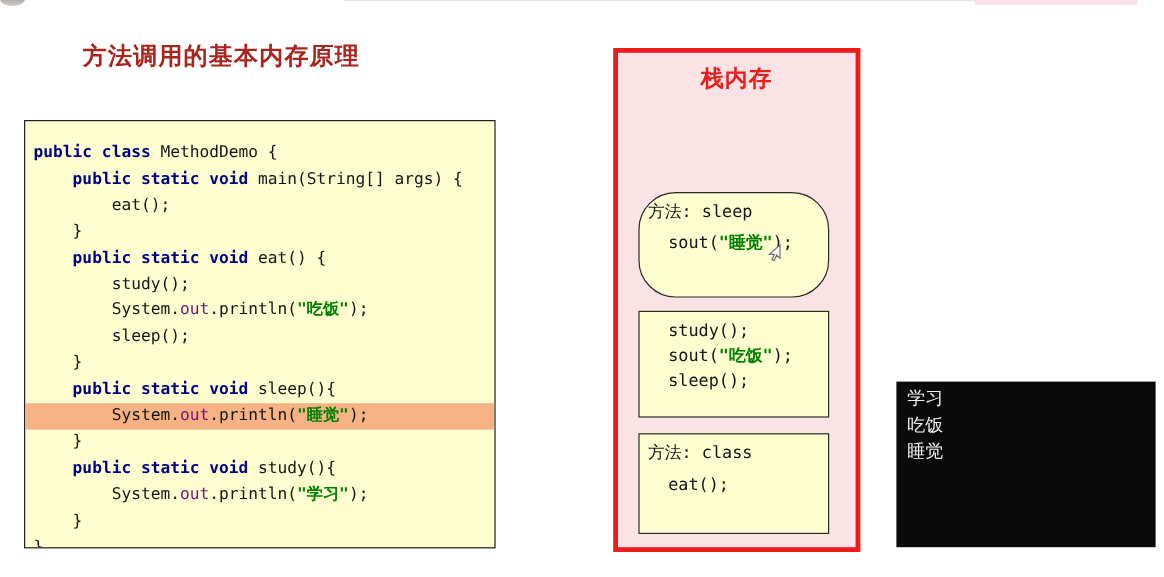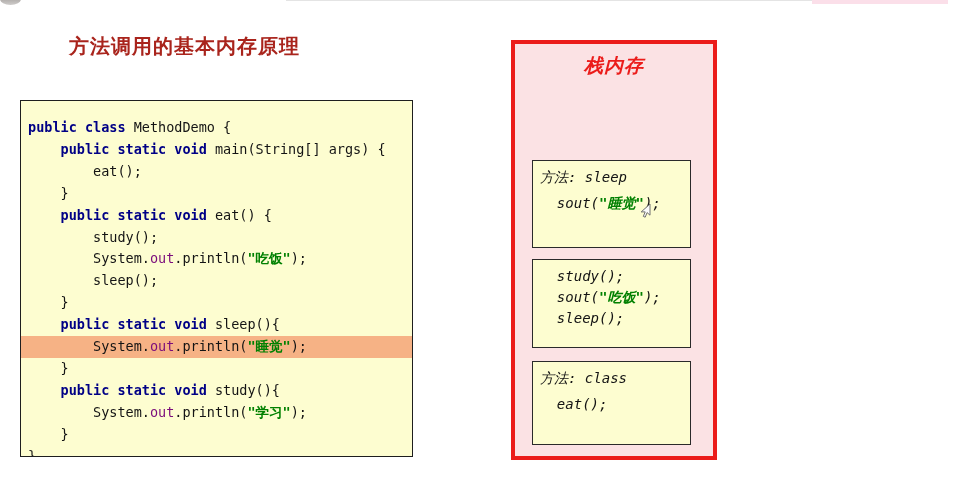--- a/index.html
+++ b/index.html
@@ -25,28 +25,28 @@
   .code-line { padding-left:7px; }
   .code-line.hl { background:var(--highlight_bg); }
   .code-line.gap { height:5px; line-height:5px; }
   .tok-k { color:var(--keyword); font-weight:bold; }
   .tok-f { color:var(--field); }
   .tok-s { color:var(--string); font-weight:bold; }
   .tok-p { color:var(--plain); }
 
   
   .stack-box { position:absolute; left:511px; top:40px; width:206px; height:420px;
-               background:var(--stack_bg); border:4px solid var(--box_red);font-style:italic; }
+               background:var(--stack_bg); border:4px solid var(--box_red); }
   .stack-title { text-align:center; margin-top:9px; font-size:19px; font-weight:bold;
                  color:var(--box_red); letter-spacing:1px; }
   .stack-frame { position:absolute; left:17px; width:159px;
                  background:var(--panel_yellow); border:1px solid #2a2a2a;
                  font-family:"DejaVu Sans Mono", monospace; font-size:14px;
                  line-height:21px; padding-top:6px; white-space:pre; overflow:hidden; }
-  .frame-0 { top:116px; height:88px; }
+  .frame-0 { top:116px; height:88px;border-radius:31px; }
   .frame-1 { top:215px; height:89px; }
   .frame-2 { top:317px; height:84px; }
   .frame-title { padding-left:7px; color:var(--plain); }
   .stack-frame .code-line { padding-left:7px; }
 
   
   .console-box { position:absolute; left:747px; top:318px; width:216px; height:138px;
                  background:var(--console_bg); padding:3px 0 0 9px; overflow:hidden; }
   .console-line { color:var(--console_text); font-size:15px; line-height:22px;
                   font-family:"DejaVu Sans", "Liberation Sans", sans-serif; }
@@ -68,18 +68,23 @@
 
   <div class="stack-box">
     <div class="stack-title">栈内存</div>
     <div id="frames">
         <div class="stack-frame frame-0"><div class="frame-title">方法: sleep</div><div class="code-line gap"></div><div class="code-line"><span class="tok-p">  sout(</span><span class="tok-s">"睡觉"</span><span class="tok-p">);</span></div></div>
         <div class="stack-frame frame-1"><div class="code-line"><span class="tok-p">  study();</span></div><div class="code-line"><span class="tok-p">  sout(</span><span class="tok-s">"吃饭"</span><span class="tok-p">);</span></div><div class="code-line"><span class="tok-p">  sleep();</span></div></div>
         <div class="stack-frame frame-2"><div class="frame-title">方法: class</div><div class="code-line gap"></div><div class="code-line"><span class="tok-p">  eat();</span></div></div>
       </div>
   </div>
 
+  <div class="console-box" id="console-box">
+      <div class="console-line">学习</div>
+      <div class="console-line">吃饭</div>
+      <div class="console-line">睡觉</div>
+    </div>
 
   <svg class="cursor" width="13" height="17" viewBox="0 0 13 17">
     <path d="M11,1 L11,12.2 L8.1,9.6 L6.2,14.2 L4.3,13.4 L6.2,8.9 L2.2,8.9 Z" fill="#fbfbfb" stroke="#6f6f6f" stroke-width="1"></path>
   </svg>
 
 </div>
 
 </body></html>

